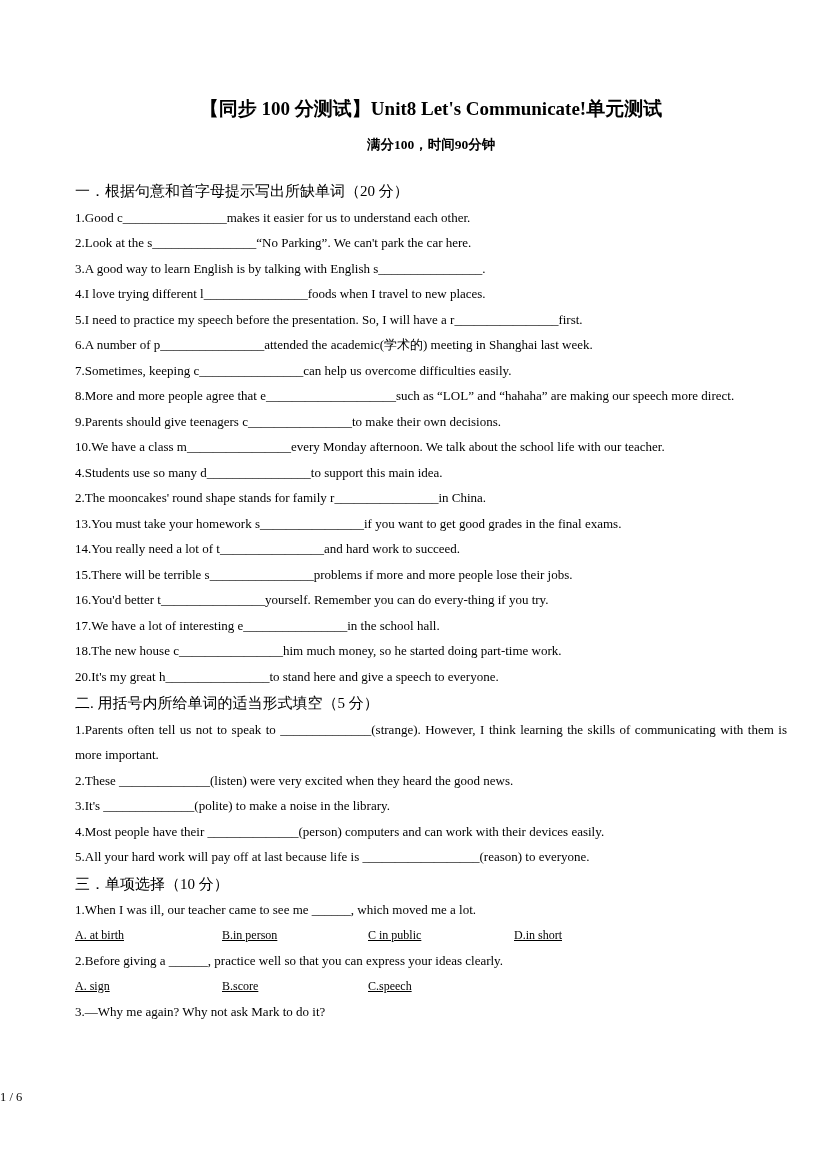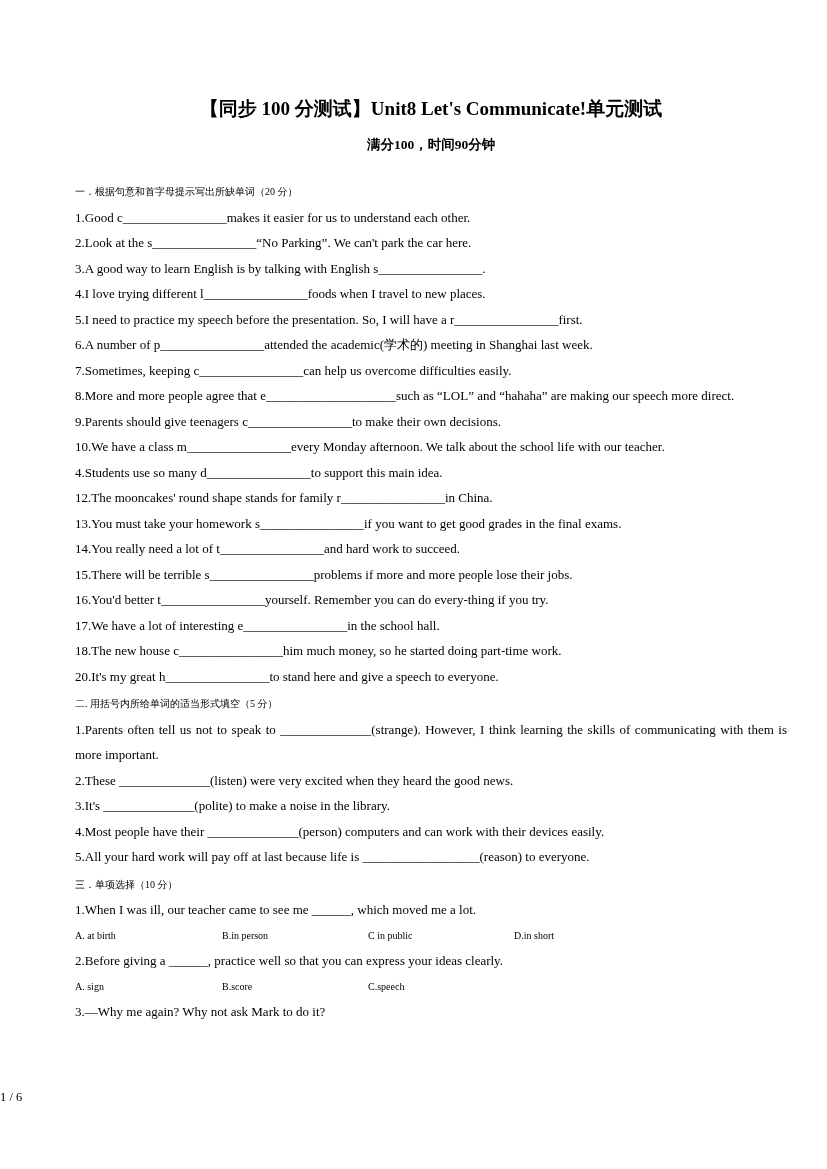--- a/index.html
+++ b/index.html
@@ -19,30 +19,30 @@
   }
   .title {
     font-size: 19px; font-weight: 700;
     text-align: center; margin: 0 0 13px 0; line-height: 26px;
   }
   .subtitle {
     font-size: 13.5px; font-weight: 700;
     text-align: center; margin: 0 0 24px 0; line-height: 20px;
   }
   .heading {
-    font-size: 10px; line-height: 25.5px; margin: 2px 0 0 0;
+    font-size: 15px; line-height: 25.5px; margin: 2px 0 0 0;
   }
   .q {
     font-size: 13px; line-height: 25.5px; margin: 0;
     text-align: justify;
   }
   .opts {
     display: grid;
     grid-template-columns: 147px 146px 146px 1fr;
-    font-size: 10px; line-height: 25.5px;
+    font-size: 12px; line-height: 25.5px; text-decoration: underline;
   }
   .opt { white-space: nowrap; }
   .footer {
     position: absolute; left: 0; right: 0; bottom: 64px;
     text-align: left; font-size: 12.5px; line-height: 16px;
   }
 </style>
 </head>
 <body>
 
@@ -56,21 +56,21 @@
   <p class="q">2.Look at the s________________“No Parking”. We can't park the car here.</p>
   <p class="q">3.A good way to learn English is by talking with English s________________.</p>
   <p class="q">4.I love trying different l________________foods when I travel to new places.</p>
   <p class="q">5.I need to practice my speech before the presentation. So, I will have a r________________first.</p>
   <p class="q">6.A number of p________________attended the academic(学术的) meeting in Shanghai last week.</p>
   <p class="q">7.Sometimes, keeping c________________can help us overcome difficulties easily.</p>
   <p class="q">8.More and more people agree that e____________________such as “LOL” and “hahaha” are making our speech more direct.</p>
   <p class="q">9.Parents should give teenagers c________________to make their own decisions.</p>
   <p class="q">10.We have a class m________________every Monday afternoon. We talk about the school life with our teacher.</p>
   <p class="q">4.Students use so many d________________to support this main idea.</p>
-  <p class="q">12.The mooncakes' round shape stands for family r________________in China.</p>
+  <p class="q">2.The mooncakes' round shape stands for family r________________in China.</p>
   <p class="q">13.You must take your homework s________________if you want to get good grades in the final exams.</p>
   <p class="q">14.You really need a lot of t________________and hard work to succeed.</p>
   <p class="q">15.There will be terrible s________________problems if more and more people lose their jobs.</p>
   <p class="q">16.You'd better t________________yourself. Remember you can do every-thing if you try.</p>
   <p class="q">17.We have a lot of interesting e________________in the school hall.</p>
   <p class="q">18.The new house c________________him much money, so he started doing part-time work.</p>
   <p class="q">20.It's my great h________________to stand here and give a speech to everyone.</p>
 
   <div class="heading">二. 用括号内所给单词的适当形式填空（5 分）</div>
   <p class="q">1.Parents often tell us not to speak to ______________(strange). However, I think learning the skills of communicating with them is more important.</p>

